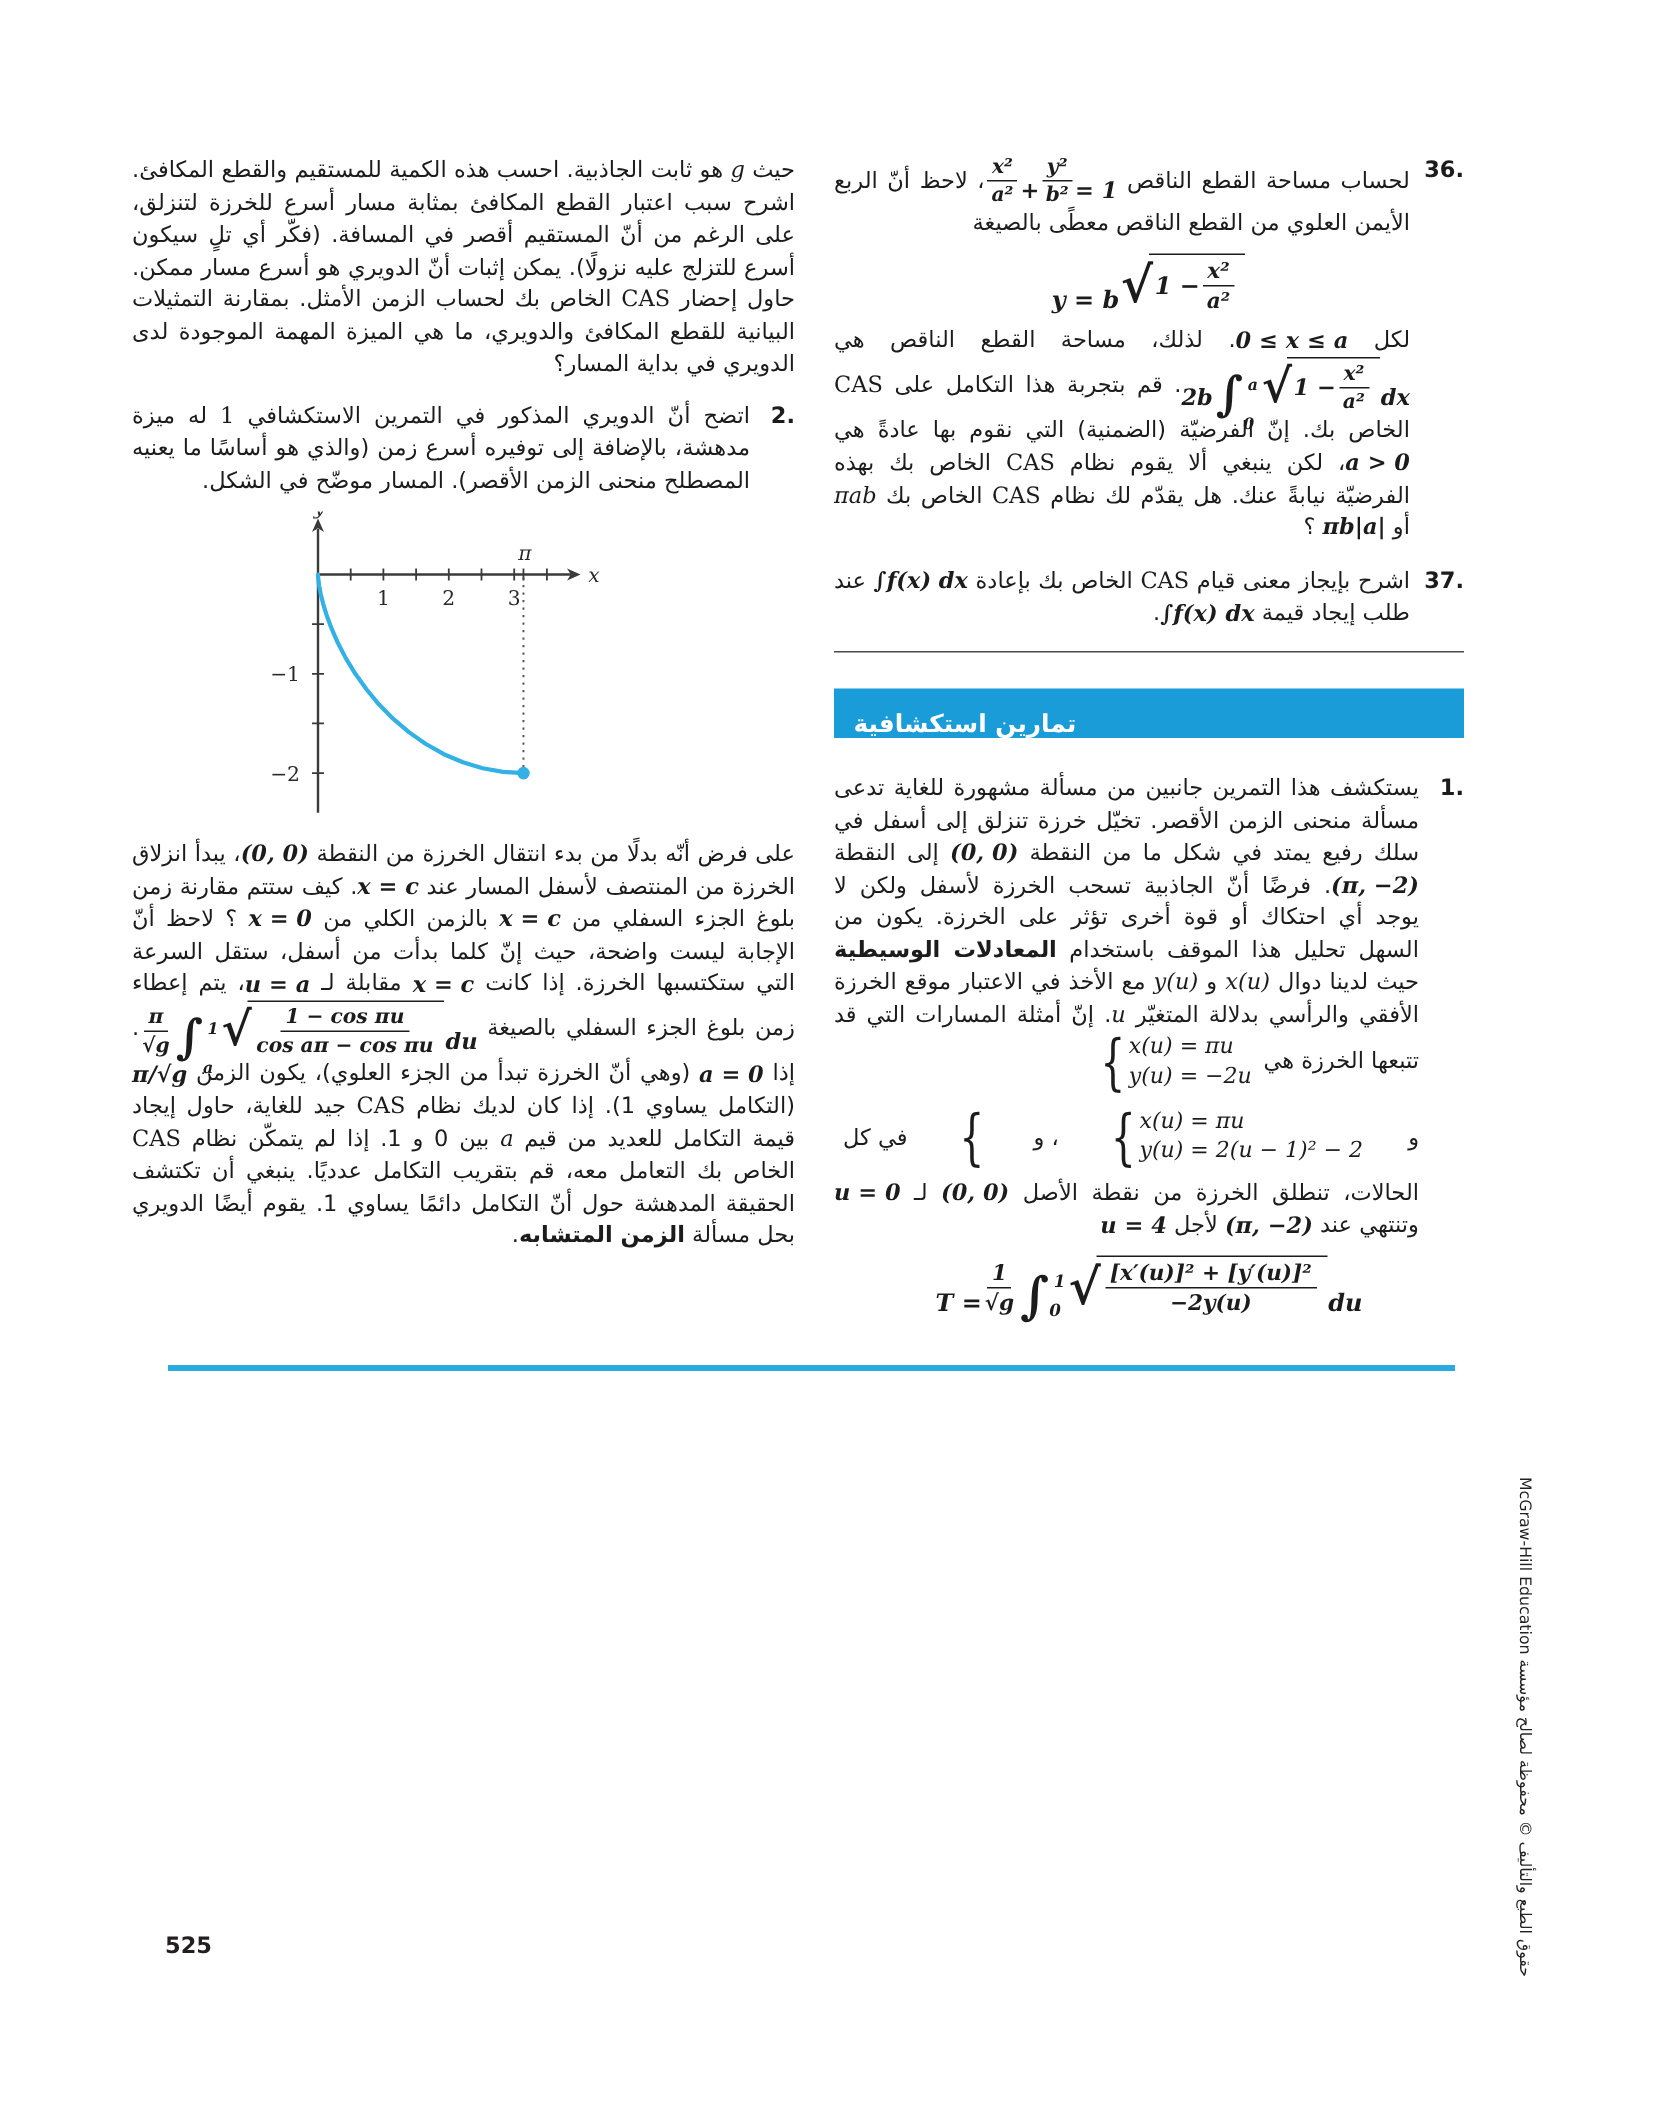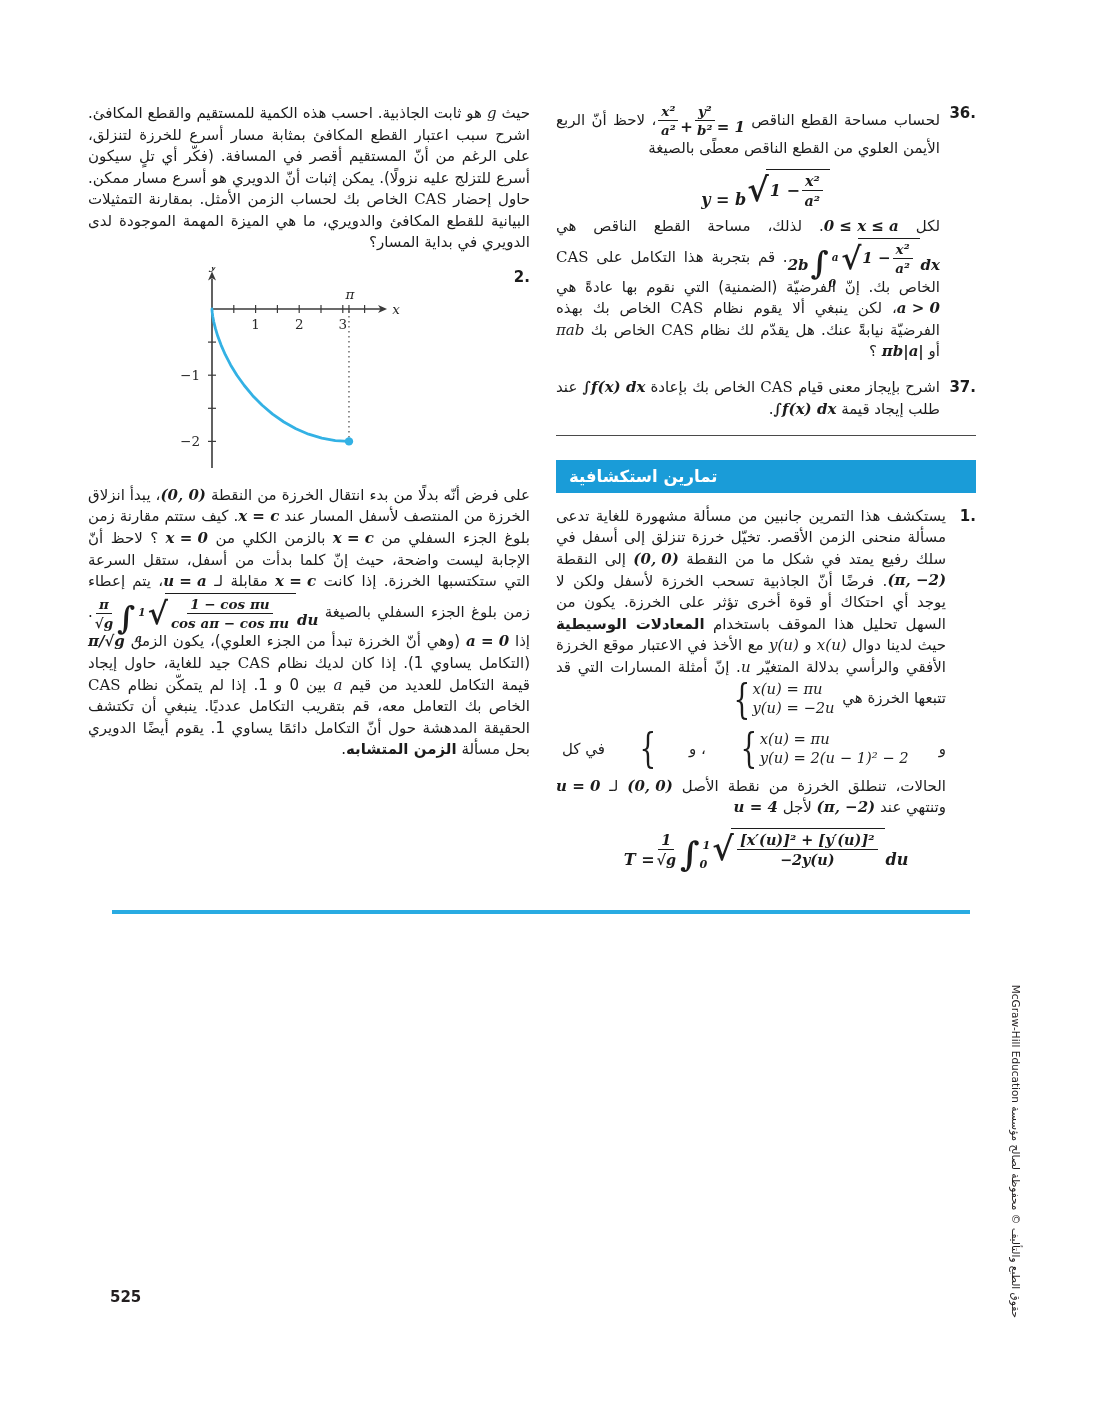--- a/index.html
+++ b/index.html
@@ -46,23 +46,23 @@
             line-height:1.25;}
 
   
   .deq{display:flex;justify-content:center;direction:ltr;font-size:16px;margin:9px 0 7px;
        font-family:"DejaVu Serif","Liberation Serif",serif;font-style:italic;}
   .sysrow{display:flex;direction:rtl;align-items:center;justify-content:space-between;
           font-size:15px;margin:8px 0 6px;padding-left:6px;}
 
   
   .thin-rule{border:none;border-top:1.5px solid #4a4a4a;margin:14px 0 24px;width:100%;}
-  .banner{height:33px;background:#1a9cd8;color:#ffffff;display:flex;align-items:center;
+  .banner{height:33px;background:#1a9cd8;color:#ffffff;display:flex;align-items:flex-end;
           justify-content:flex-end;direction:rtl;font-weight:bold;font-size:16.5px;
-          padding:0 13px;box-sizing:border-box;margin-bottom:13px;}
+          padding:0 13px;box-sizing:border-box;margin-bottom:23px;}
 
   
   .figure{width:330px;margin:10px auto 6px;}
 
   
   .divider{position:absolute;left:112px;top:910px;width:858px;height:4px;background:#29abe2;}
   .page-num{position:absolute;left:110px;top:1288px;font-size:15px;font-weight:bold;color:#231f20;
             direction:ltr;}
   .copyright{position:absolute;left:1022px;top:948px;width:370px;height:13px;
              transform:rotate(90deg);transform-origin:top left;direction:rtl;
@@ -220,20 +220,21 @@
       </div>
 
   </div>
 
   <div class="col col-left">
 
     <div class="para"><span>حيث </span><span class="math">g</span><span> هو ثابت الجاذبية. احسب هذه الكمية للمستقيم والقطع المكافئ. اشرح سبب اعتبار القطع المكافئ بمثابة مسار أسرع للخرزة لتنزلق، على الرغم من أنّ المستقيم أقصر في المسافة. (فكّر أي تلٍ سيكون أسرع للتزلج عليه نزولًا). يمكن إثبات أنّ الدويري هو أسرع مسار ممكن. حاول إحضار </span><span class="math roman">CAS</span><span> الخاص بك لحساب الزمن الأمثل. بمقارنة التمثيلات البيانية للقطع المكافئ والدويري، ما هي الميزة المهمة الموجودة لدى الدويري في بداية المسار؟</span></div>
 
     <div class="prob pad30" style="margin-top:13px;">
       <span class="pnum">2.</span>
+      <span><span>اتضح أنّ الدويري المذكور في التمرين الاستكشافي </span><span class="math roman">1</span><span> له ميزة مدهشة، بالإضافة إلى توفيره أسرع زمن (والذي هو أساسًا ما يعنيه المصطلح منحنى الزمن الأقصر). المسار موضّح في الشكل.</span></span>
     </div>
 
     <div class="figure">
       <svg width="330" height="208" viewBox="0 0 330 208" xmlns="http://www.w3.org/2000/svg">
           <line x1="68" y1="11.589999999999996" x2="68" y2="200.88" stroke="#3a3a3a" stroke-width="1.6"></line>
           <path d="M 68 4.589999999999996 l -4 9 l 4 -2.5 l 4 2.5 z" fill="#3a3a3a"></path>
           <line x1="68" y1="42" x2="238.04" y2="42" stroke="#3a3a3a" stroke-width="1.6"></line>
           <path d="M 243.04 42 l -9 -4 l 2.5 4 l -2.5 4 z" fill="#3a3a3a"></path>
           <text x="69" y="1.5899999999999963" text-anchor="middle" font-size="13.5" font-family="&quot;DejaVu Serif&quot;,serif" fill="#2a2a2a" font-style="italic">y</text>
           <text x="252.04" y="47" text-anchor="middle" font-size="13.5" font-family="&quot;DejaVu Serif&quot;,serif" fill="#2a2a2a" font-style="italic">x</text>

